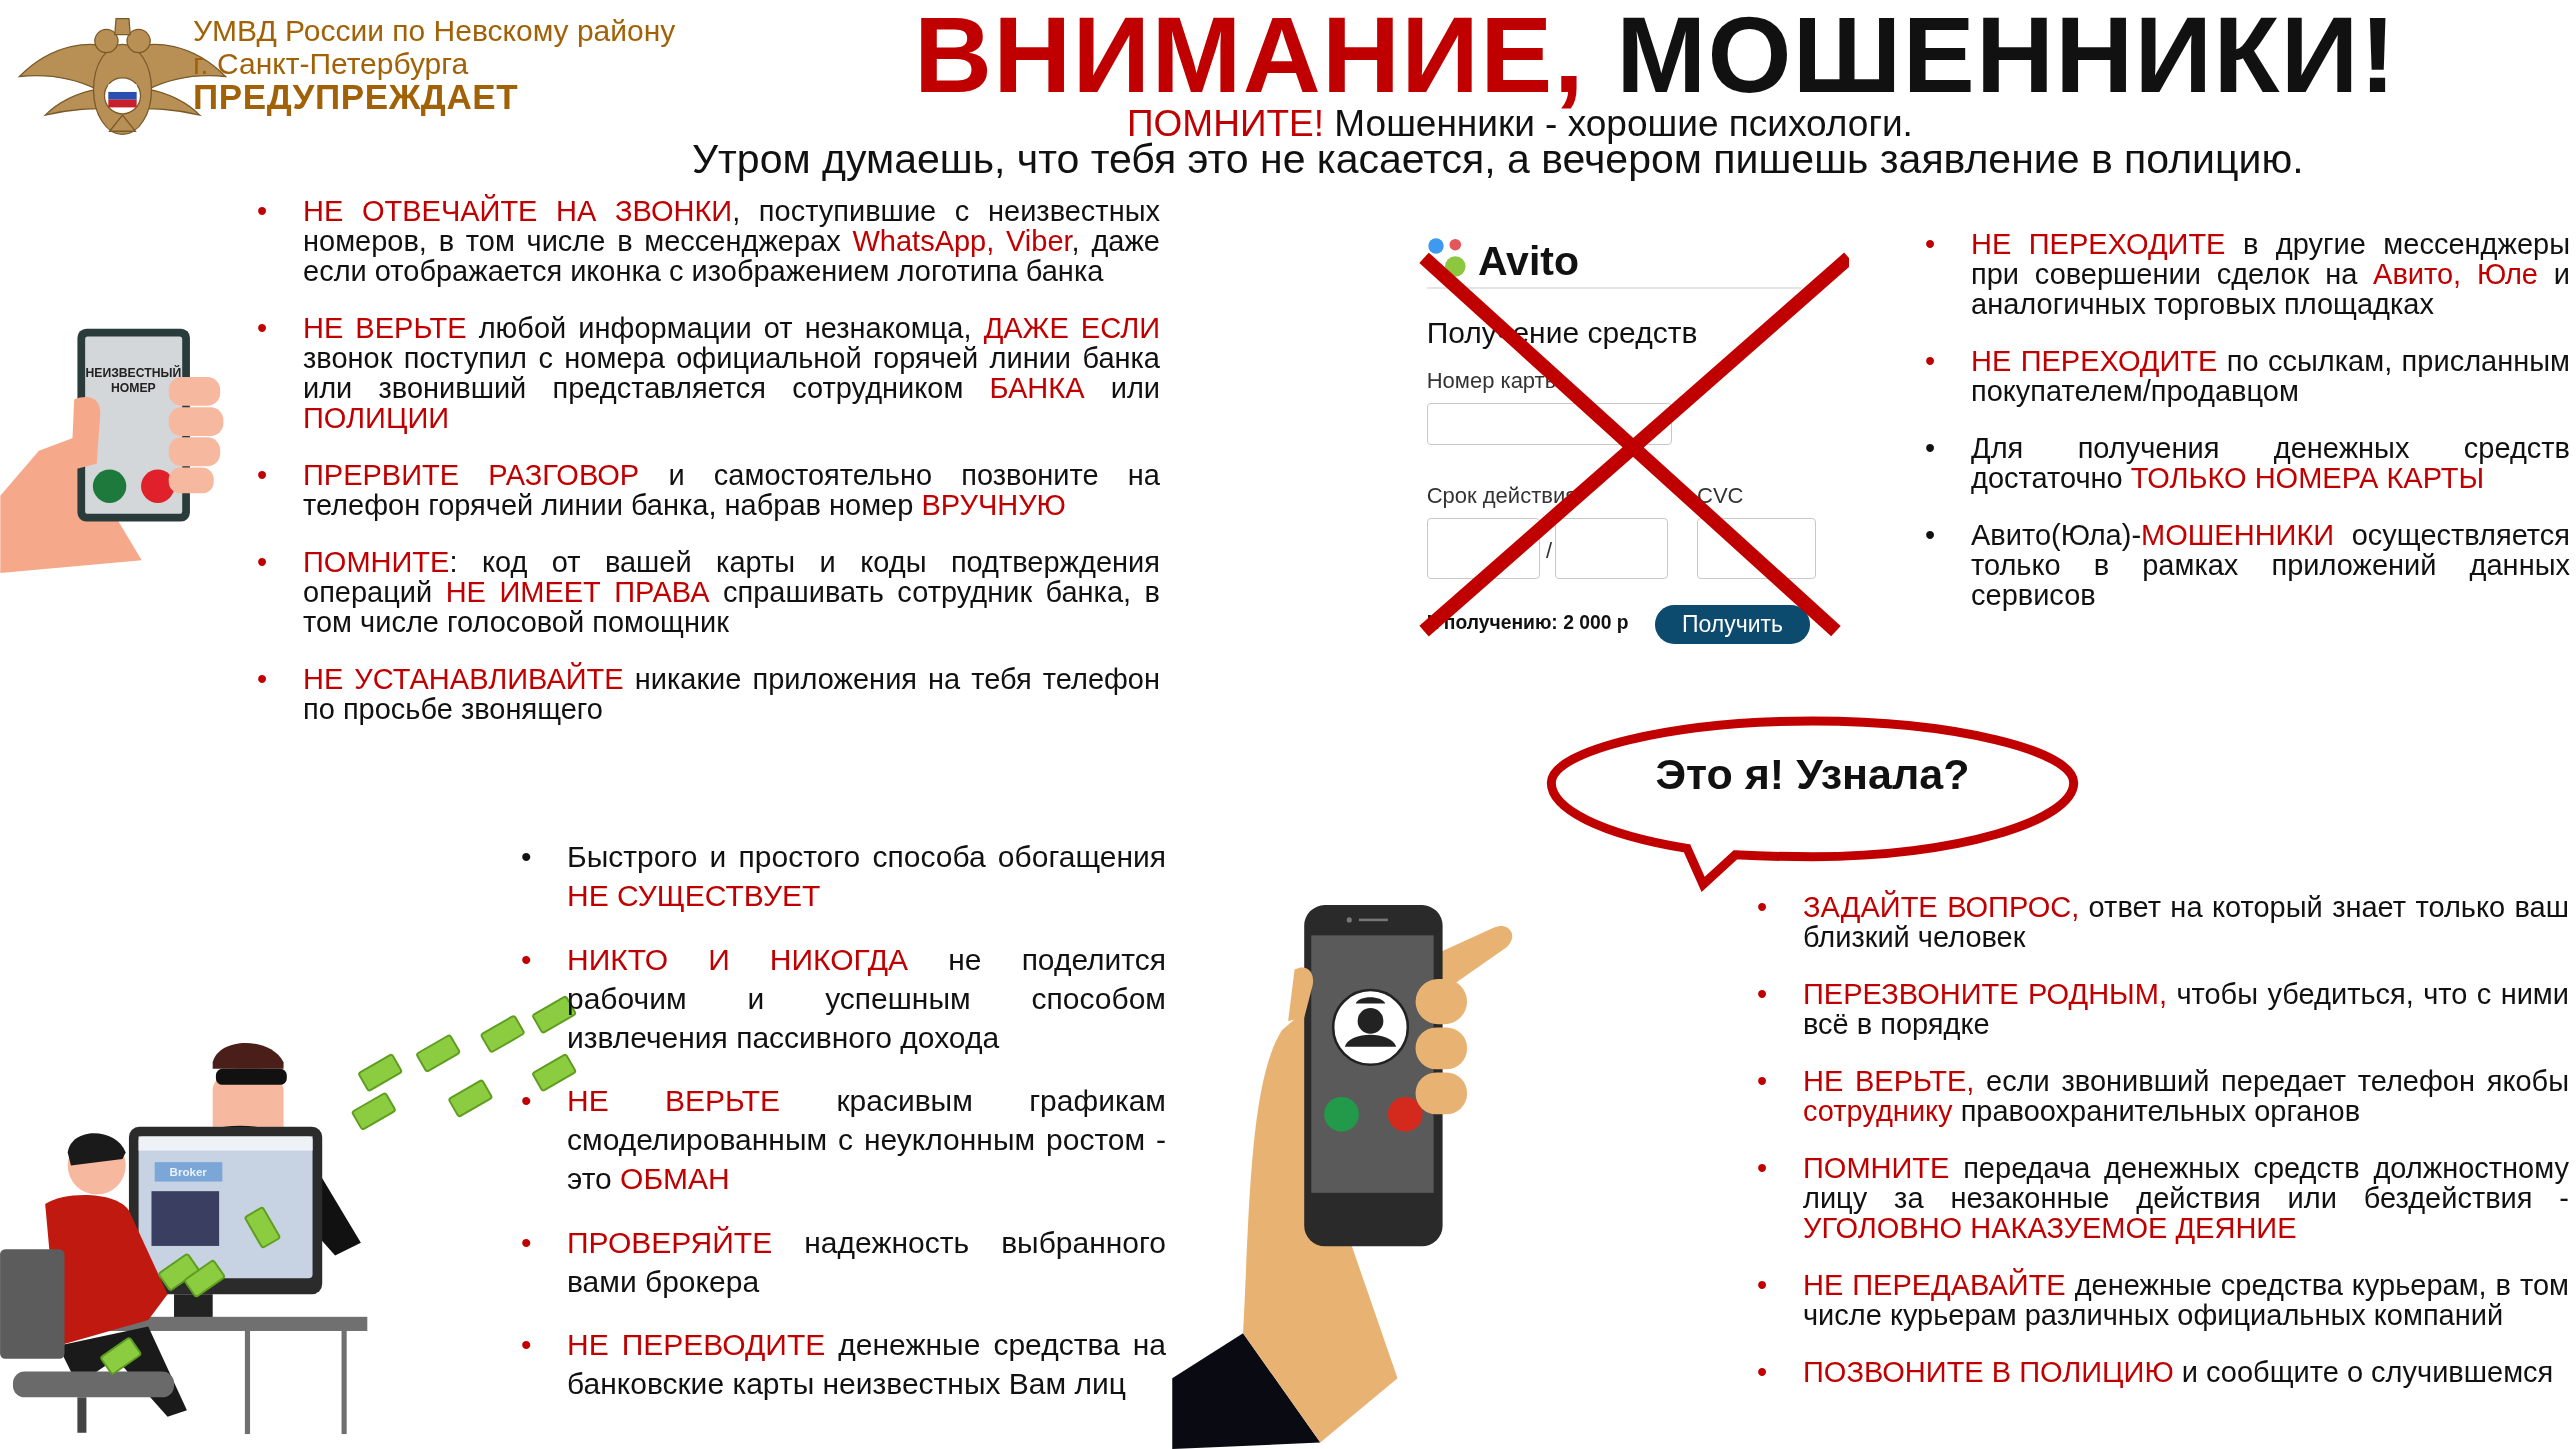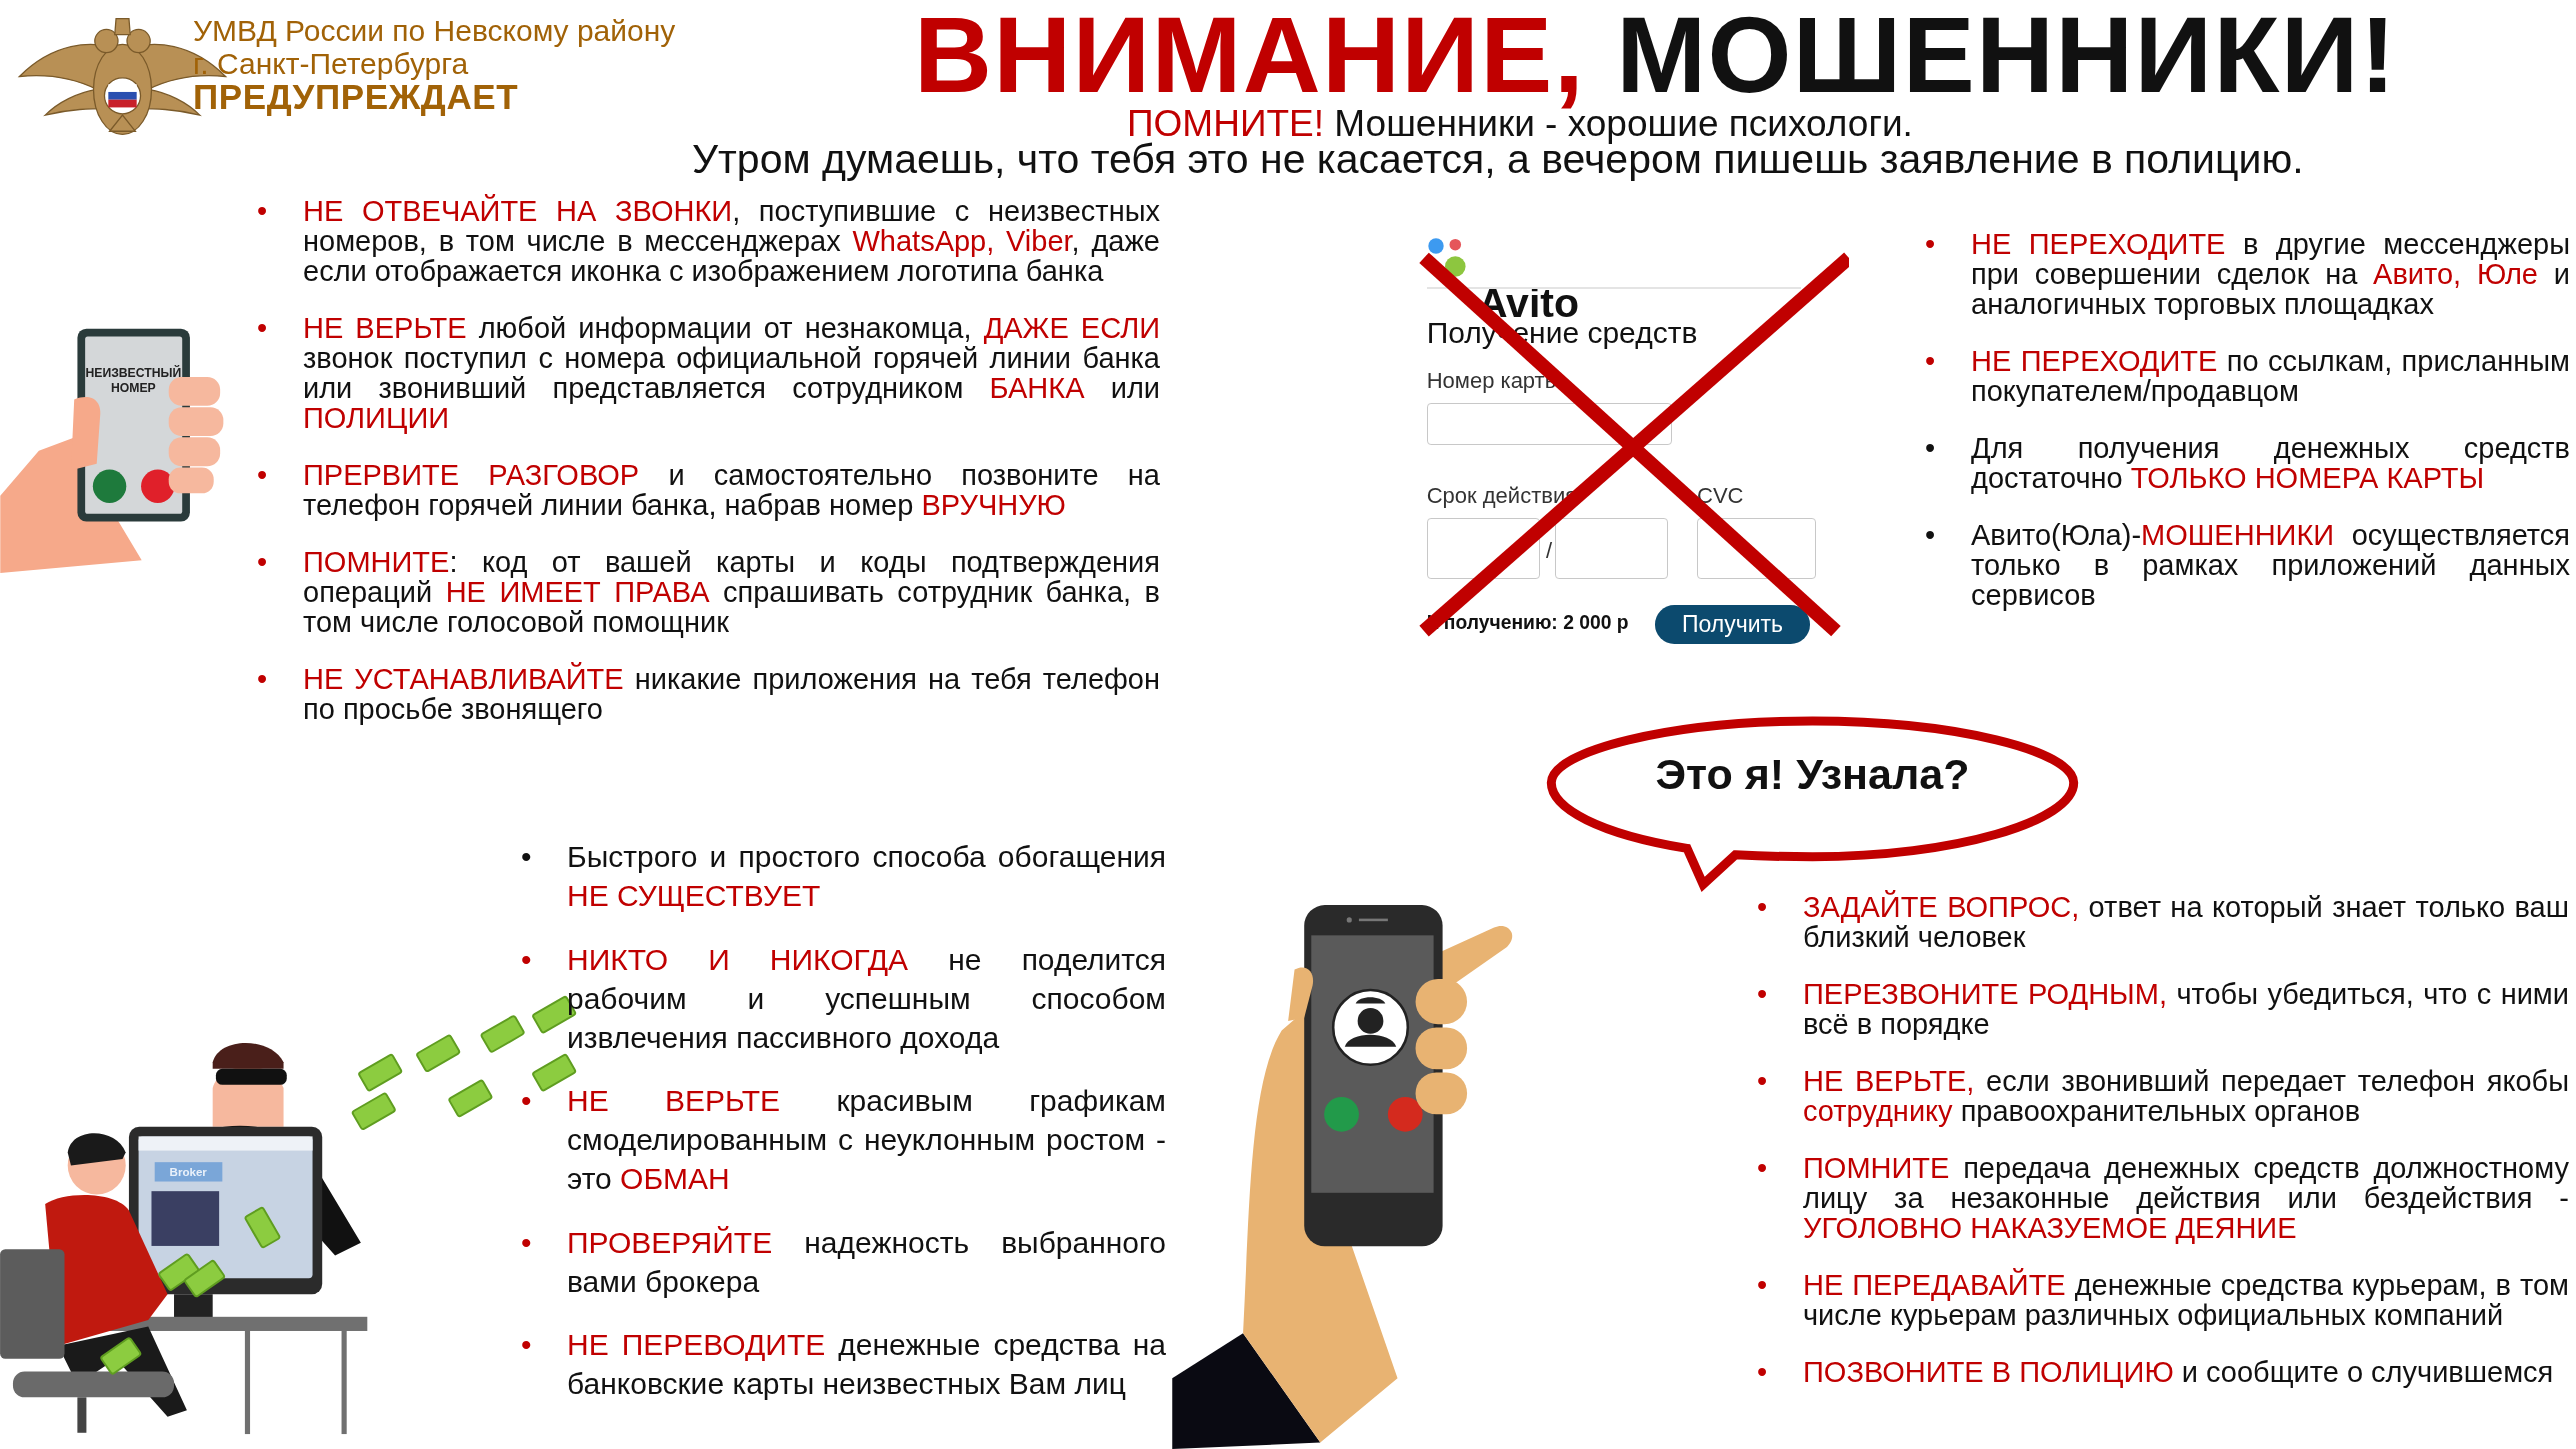--- a/index.html
+++ b/index.html
@@ -31,21 +31,21 @@
   .list-c { left: 567px; top: 837px; width: 599px; font-size: 30px; line-height: 39px; }
   .list-c li { margin-bottom: 24.5px; }
   .list-c li .dot { left: -48px; }
   .list-d { left: 1803px; top: 892px; width: 766px; font-size: 29px; line-height: 30px; }
   .list-d li { margin-bottom: 27px; }
   .list-d li .dot { color: #c00000; left: -46px; }
 
   
   .avito { left: 1417px; top: 219px; width: 419px; height: 444px; }
   .avito .dots { position: absolute; left: 9.7px; top: 18px; width: 45px; height: 45px; }
-  .avito .logo-text { position: absolute; left: 61px; top: 19.3px; font-size: 41px; font-weight: bold; margin-top: 42px; }
+  .avito .logo-text { position: absolute; left: 61px; top: 19.3px; font-size: 41px; font-weight: bold; }
   .avito .hr { position: absolute; left: 9.7px; top: 68px; width: 374px; height: 1.9px; background: #e4e4e4; }
   .avito .h { position: absolute; left: 9.7px; top: 97px; font-size: 30px; }
   .avito .lbl { position: absolute; font-size: 22px; color: #333; }
   .avito .inp { position: absolute; border: 1.9px solid #c8c8c8; border-radius: 3.9px; background: #fff; }
   .avito .total { position: absolute; left: 9.7px; top: 393px; font-size: 19.3px; font-weight: bold; }
   .avito .btn { position: absolute; left: 238px; top: 386px; width: 155px; height: 39px; border-radius: 19.3px; background: #0c4a6e; color: #fff; font-size: 23px; text-align: center; line-height: 39px; }
   .avito .cross { position: absolute; left: -6.4px; top: 26px; width: 438px; height: 399px; }
 
   
   .bubble { left: 1542px; top: 712px; width: 541px; height: 193px; }

